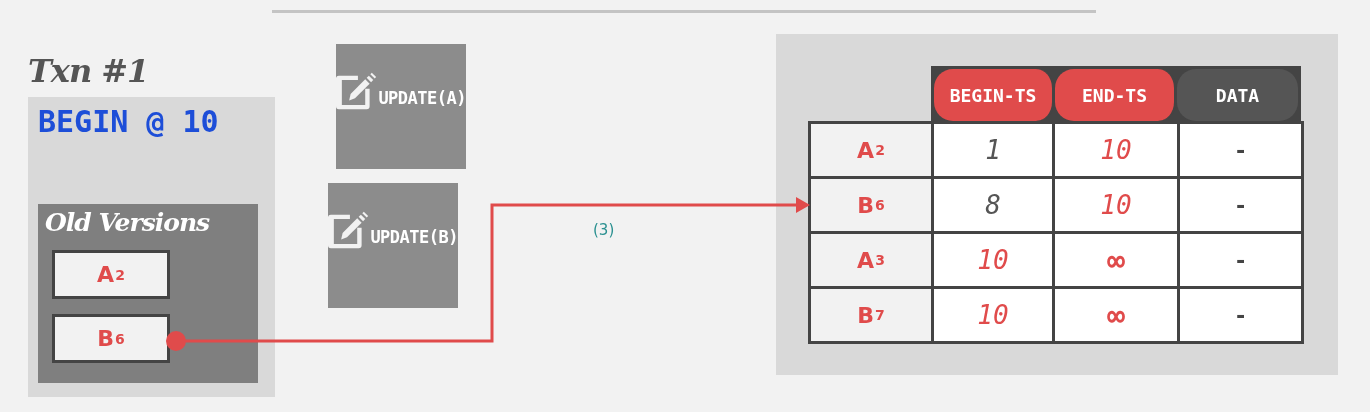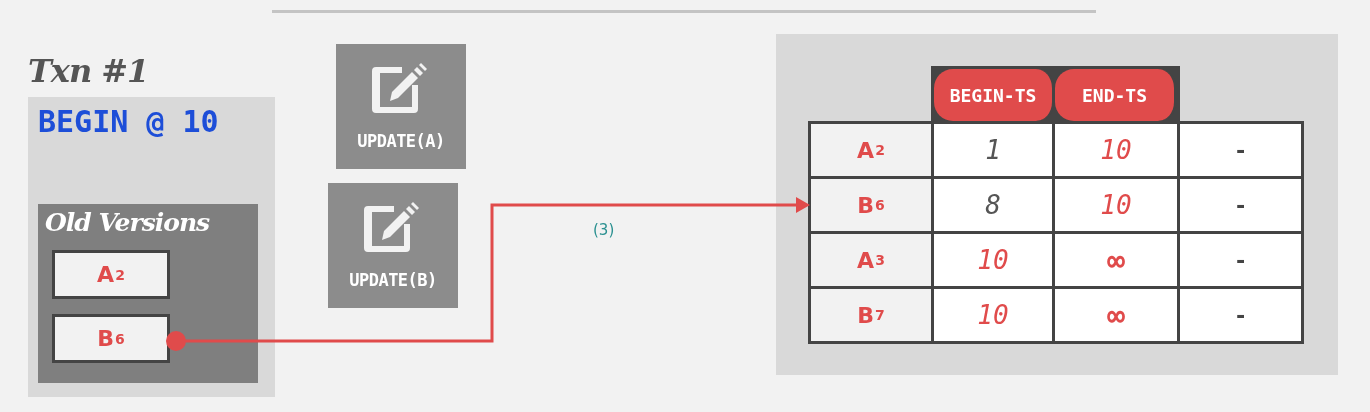--- a/index.html
+++ b/index.html
@@ -31,21 +31,21 @@
   .ver-cell {
     width:118px; height:49px; background:#f2f2f2;
     border:3px solid #444444; box-sizing:border-box;
     display:flex; align-items:center; justify-content:center;
     font-family:"DejaVu Sans", sans-serif; font-weight:bold; font-size:22px; color:#e04b4b;
   }
   .ver-cell sub, .tbl-key sub { font-size:14px; vertical-align:-6px; margin-left:1px; }
 
   .upd-btn {
     width:130px; height:125px; background:#8c8c8c;
-    display:flex; flex-direction:column; align-items:center; justify-content:flex-end;
+    display:flex; align-items:center; justify-content:flex-end;
     box-sizing:border-box; padding-bottom:18px;
   }
   .upd-icon { width:58px; height:58px; margin-bottom:14px; }
   .upd-label {
     font-family:"DejaVu Sans Mono", monospace; font-weight:bold;
     font-size:17px; color:#ffffff; letter-spacing:-0.5px;
   }
 
   .step-label { left:593px; top:221px; font-size:15px; color:#2a9090; }
 
@@ -109,20 +109,21 @@
     <polygon points="47,6 49,4 55,10 53,12" fill="#f2f2f2"></polygon>
   </svg>
   <span class="upd-label">UPDATE(B)</span>
 </div>
 
 <div class="abs tbl-panel"></div>
 
 <div class="abs" style="left:931px; top:66px; display:flex; border:3px solid #444; border-bottom:none; border-right:3px solid #444; background:#444;">
   <div class="tbl-head" style="width:121px; background:#e04b4b; border-right:3px solid #444;">BEGIN-TS</div>
   <div class="tbl-head" style="width:122px; background:#e04b4b; border-right:3px solid #444;">END-TS</div>
+  <div class="tbl-head" style="width:121px; background:#555555;">DATA</div>
 </div>
 
 <div class="abs tbl-grid" style="border-top:3px solid #444;">
   <div class="row">
     <div class="cell tbl-key c-key">
         <span>A</span>
         <sub>2</sub>
       </div>
     <div class="cell c-b" style="color:#555;">1</div>
     <div class="cell c-e" style="color:#e04b4b;">10</div>

